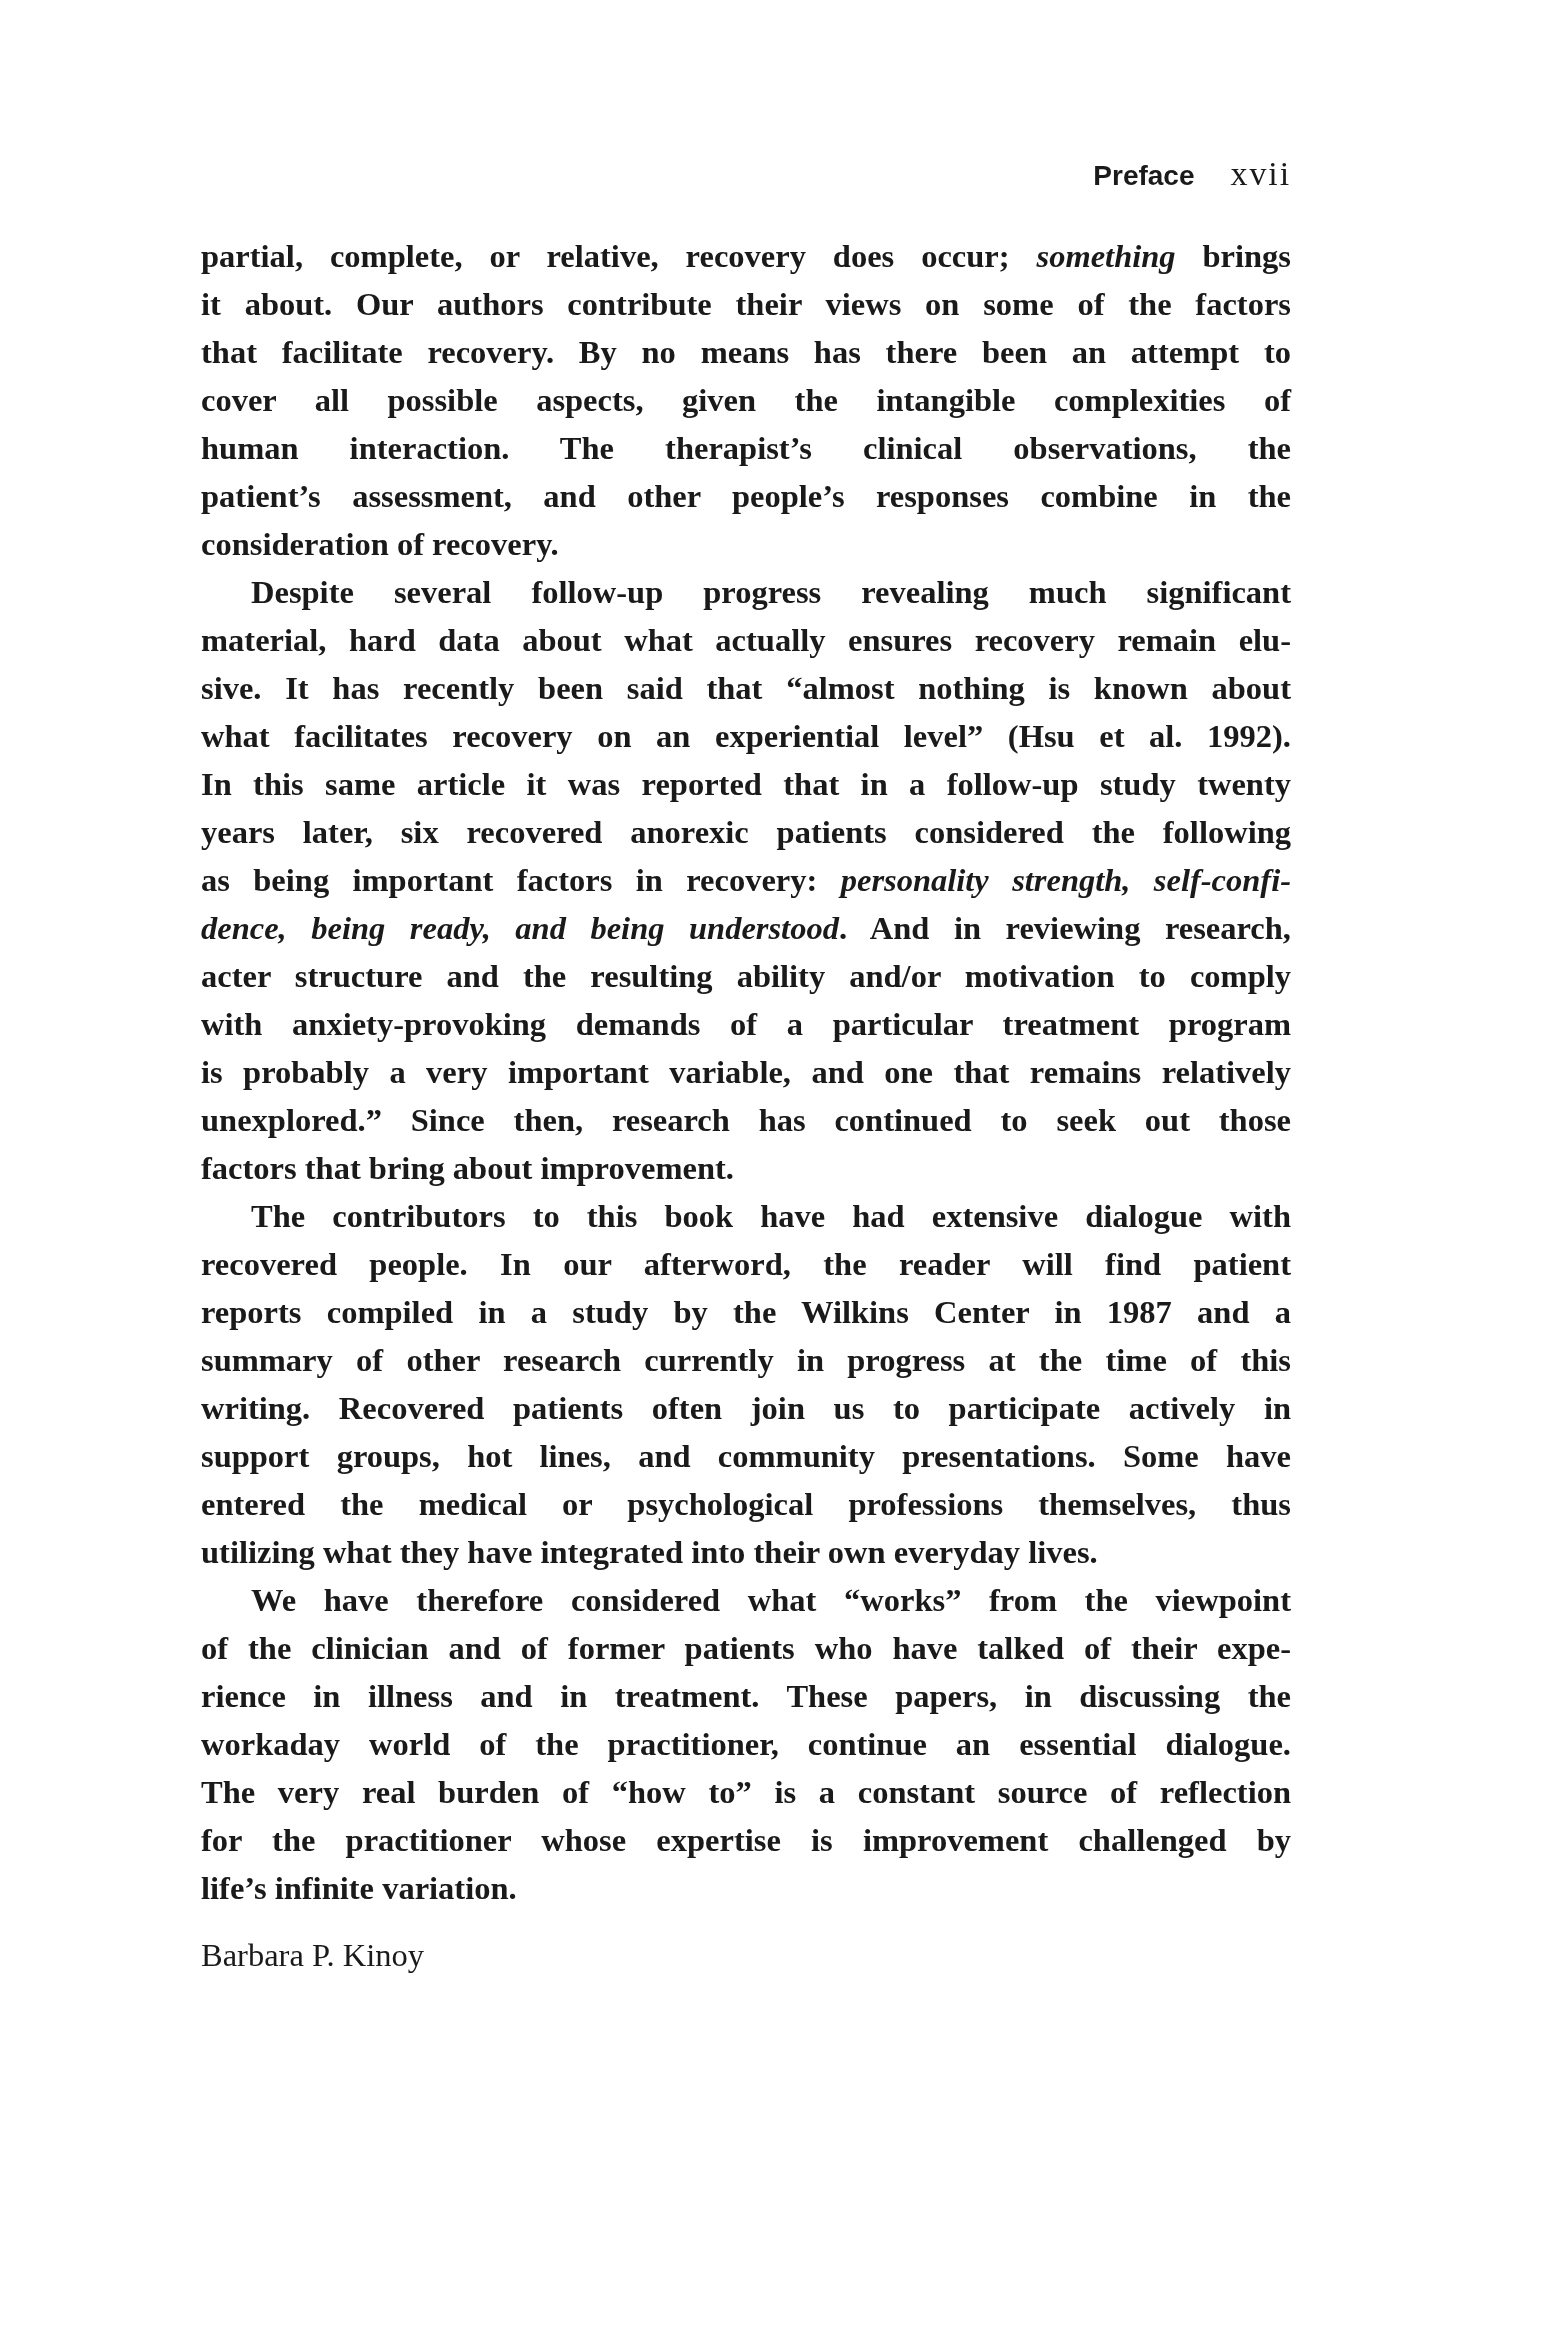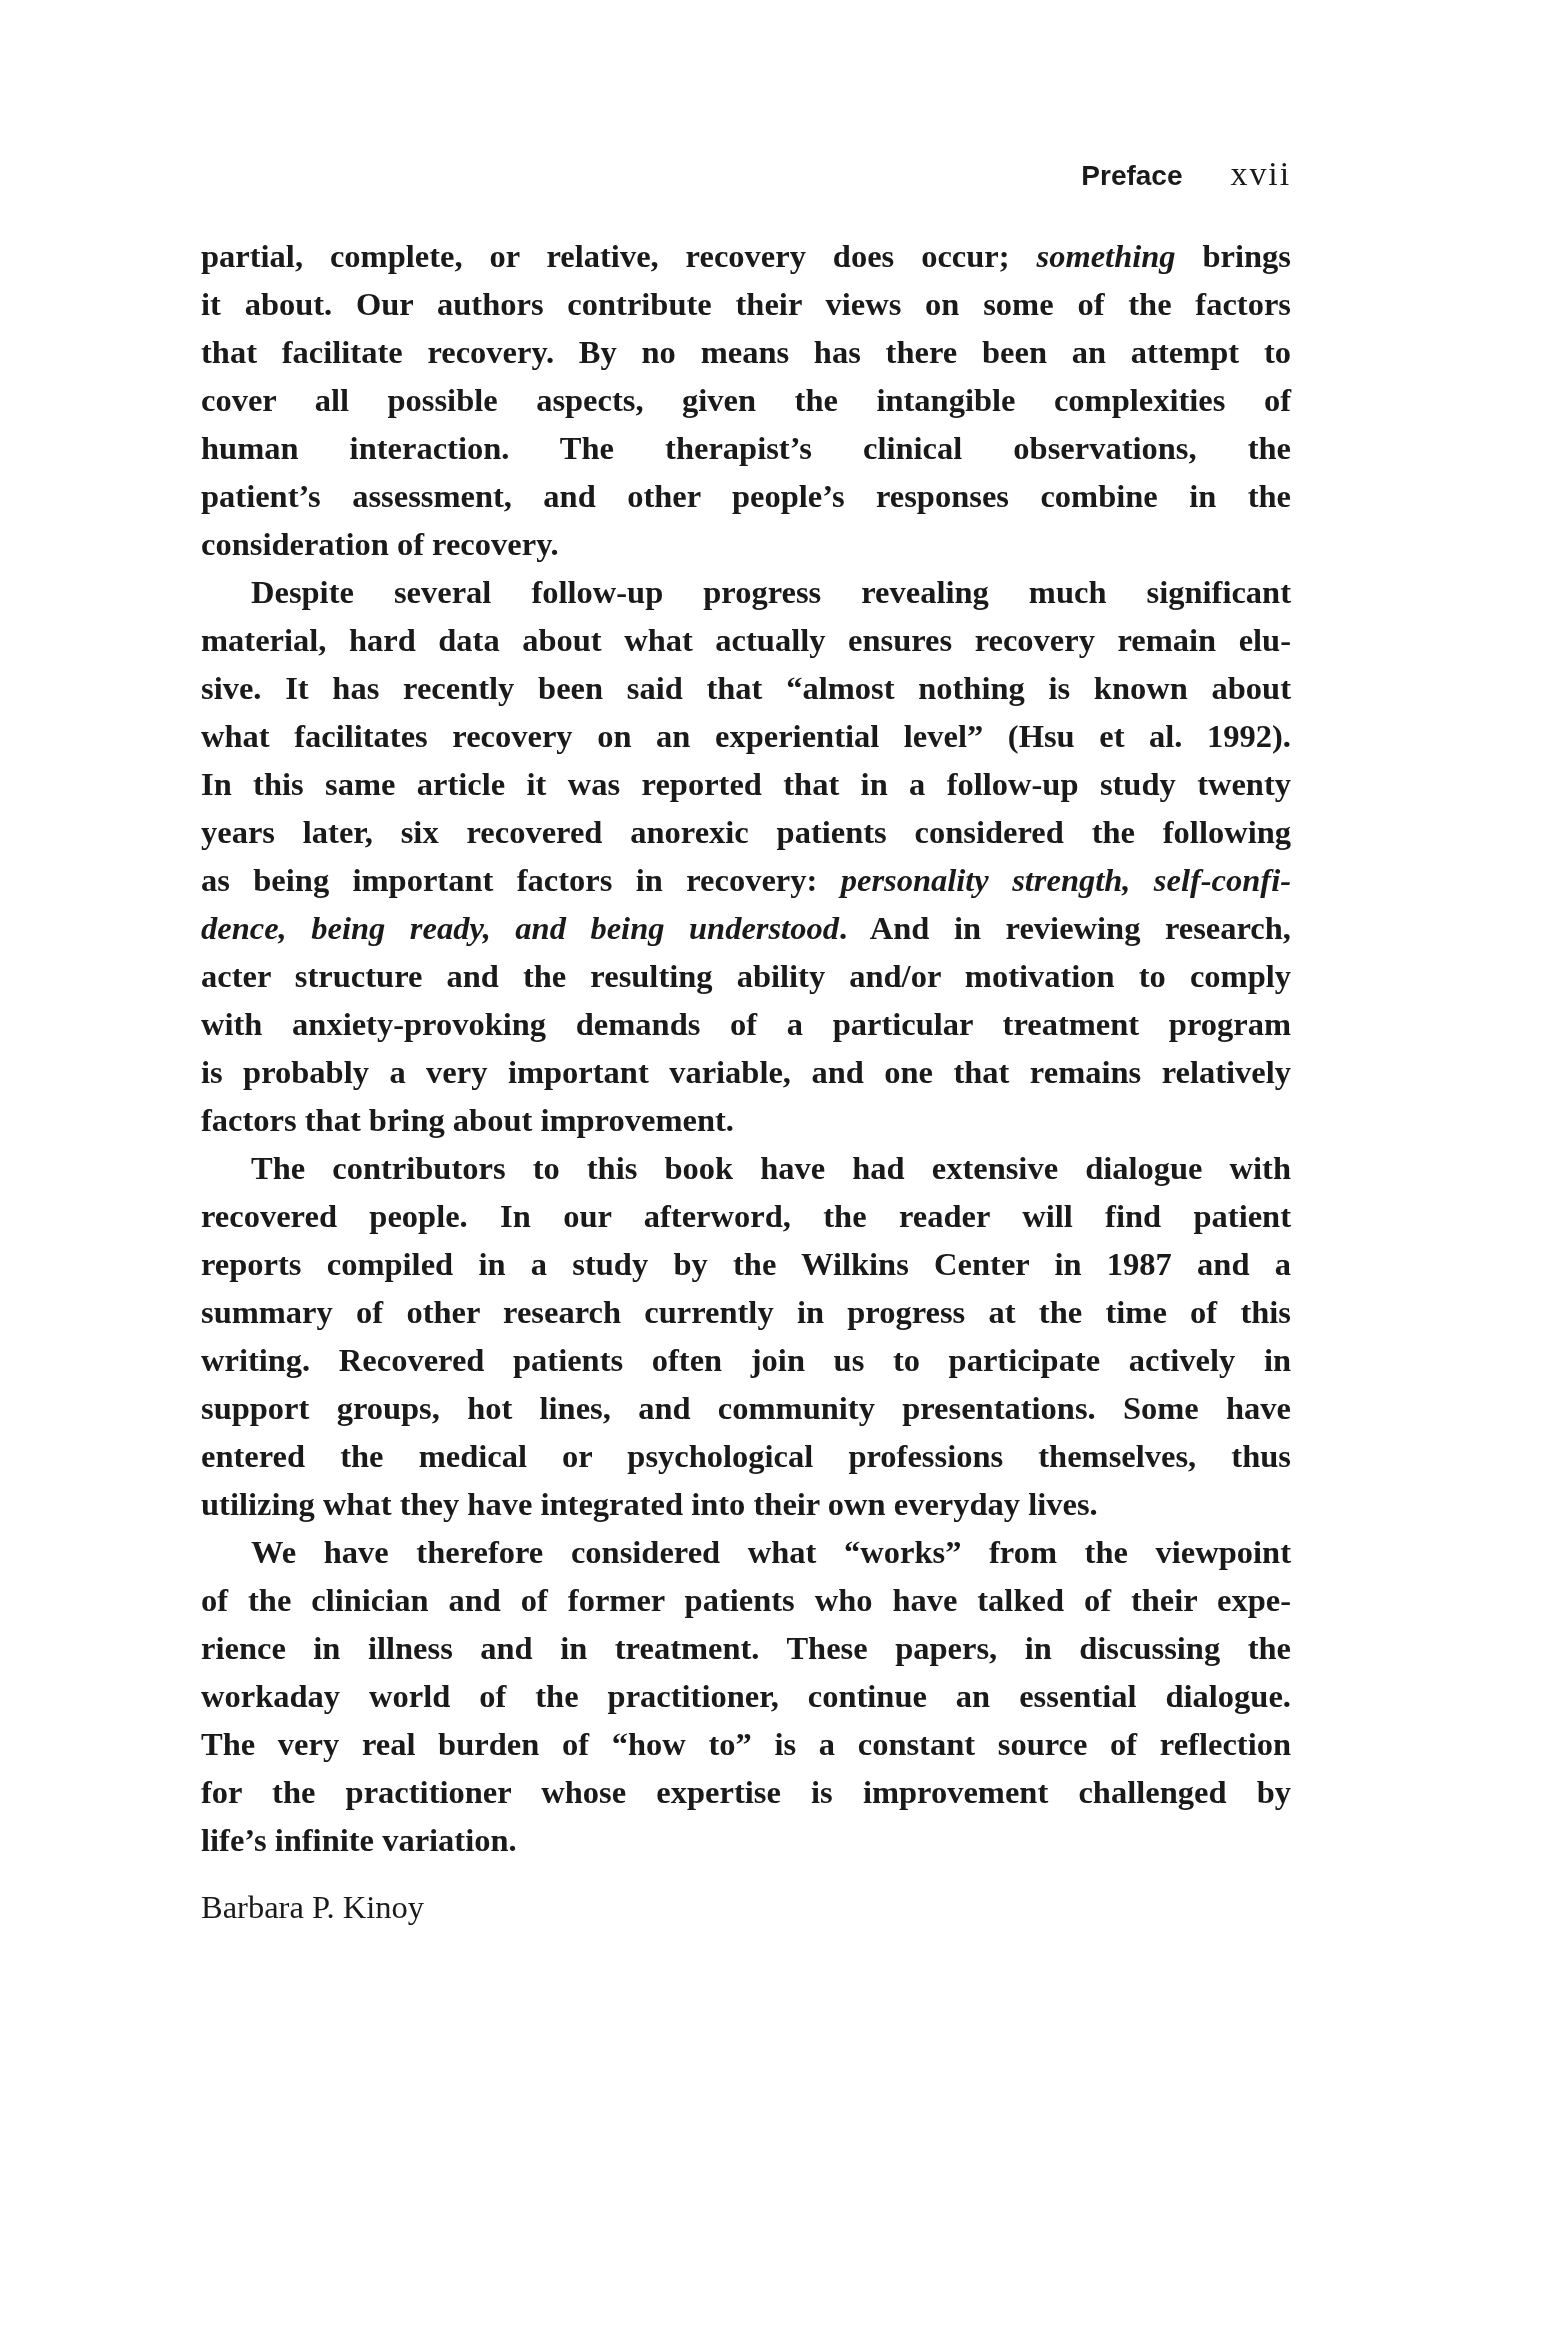--- a/index.html
+++ b/index.html
@@ -28,21 +28,21 @@
   .running-head .section-title {
     font-family: "Liberation Sans", sans-serif;
     font-weight: 700;
     font-size: 28px;
     letter-spacing: 0px;
   }
   .running-head .page-number {
     font-family: "Liberation Serif", serif;
     font-size: 34px;
     letter-spacing: 1.9px;
-    margin-left: 48px;
+    margin-left: 36px;
   }
   .page-body {
     position: absolute;
     left: 201px;
     top: 232px;
     width: 1090px;
     font-size: 32.5px;
     line-height: 48px;
   }
   .paragraph { margin: 0; font-weight: bold; }
@@ -90,20 +90,21 @@
         <div class="line justified"><span>material, hard data about what actually ensures recovery remain elu-</span></div>
         <div class="line justified"><span>sive. It has recently been said that “almost nothing is known about</span></div>
         <div class="line justified"><span>what facilitates recovery on an experiential level” (Hsu et al. 1992).</span></div>
         <div class="line justified"><span>In this same article it was reported that in a follow-up study twenty</span></div>
         <div class="line justified"><span>years later, six recovered anorexic patients considered the following</span></div>
         <div class="line justified"><span>as being important factors in recovery: </span><em>personality strength, self-confi-</em></div>
         <div class="line justified"><em>dence, being ready, and being understood</em><span>. And in reviewing research,</span></div>
         <div class="line justified"><span>acter structure and the resulting ability and/or motivation to comply</span></div>
         <div class="line justified"><span>with anxiety-provoking demands of a particular treatment program</span></div>
         <div class="line justified"><span>is probably a very important variable, and one that remains relatively</span></div>
+        <div class="line justified"><span>unexplored.” Since then, research has continued to seek out those</span></div>
         <div class="line last"><span>factors that bring about improvement.</span></div>
       </div>
       <div class="paragraph">
         <div class="line justified indent"><span>The contributors to this book have had extensive dialogue with</span></div>
         <div class="line justified"><span>recovered people. In our afterword, the reader will find patient</span></div>
         <div class="line justified"><span>reports compiled in a study by the Wilkins Center in 1987 and a</span></div>
         <div class="line justified"><span>summary of other research currently in progress at the time of this</span></div>
         <div class="line justified"><span>writing. Recovered patients often join us to participate actively in</span></div>
         <div class="line justified"><span>support groups, hot lines, and community presentations. Some have</span></div>
         <div class="line justified"><span>entered the medical or psychological professions themselves, thus</span></div>

